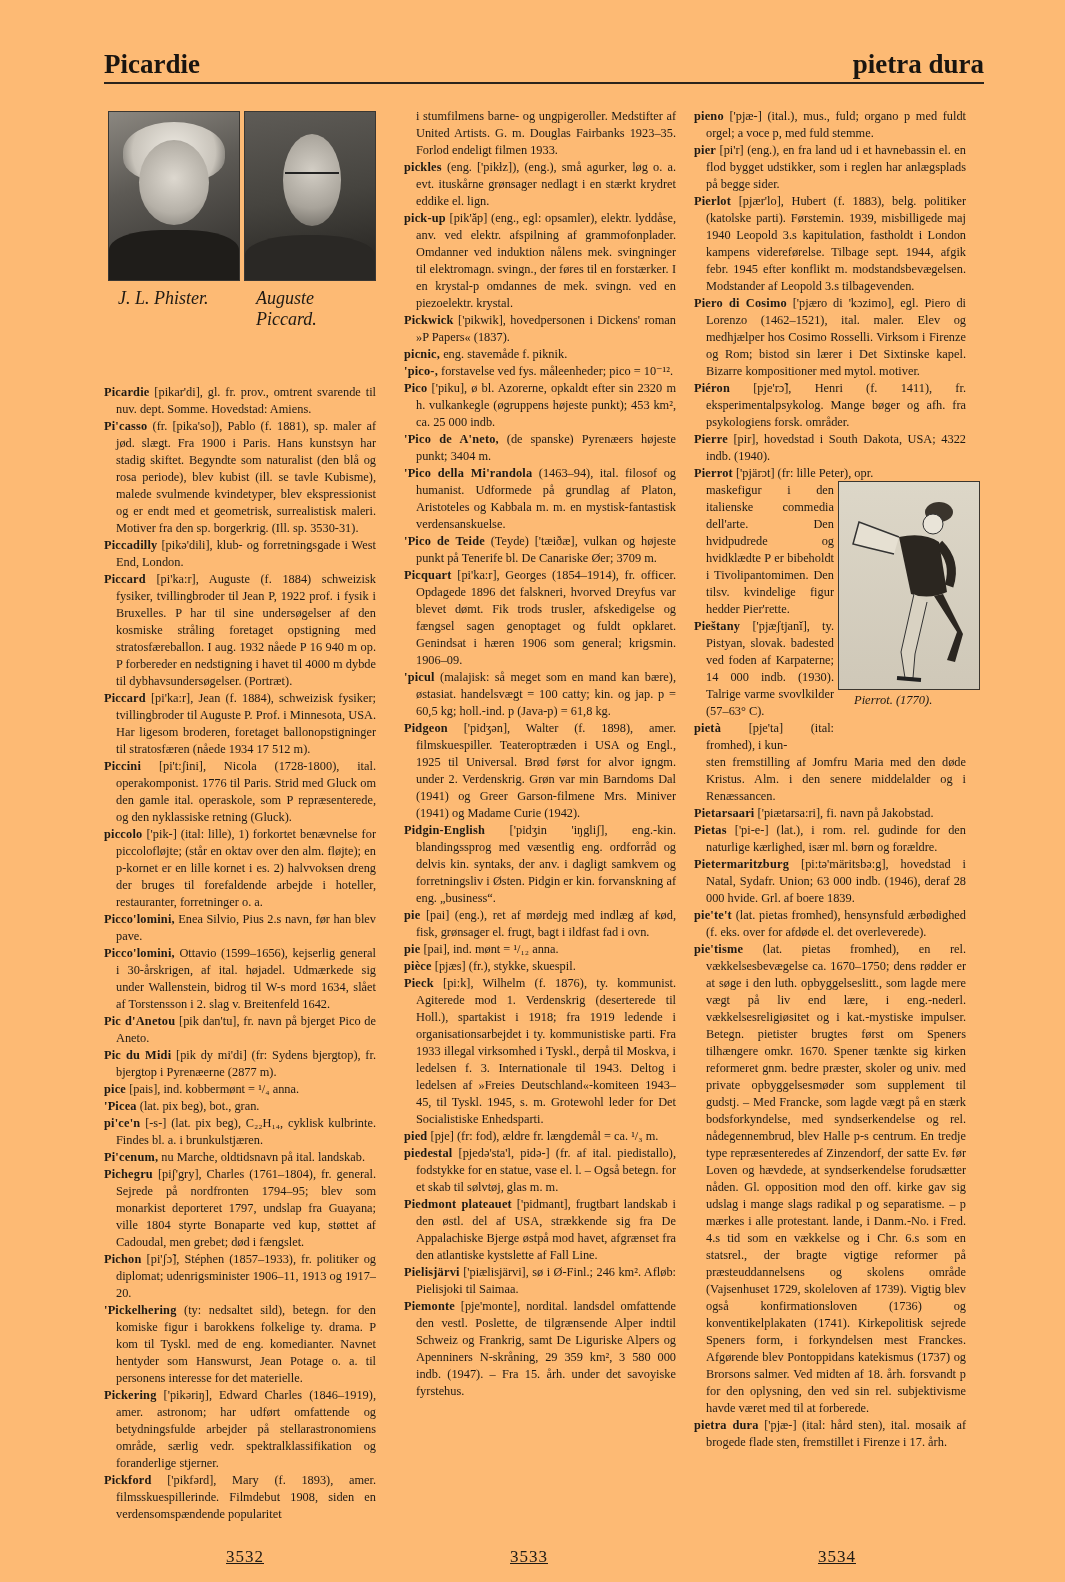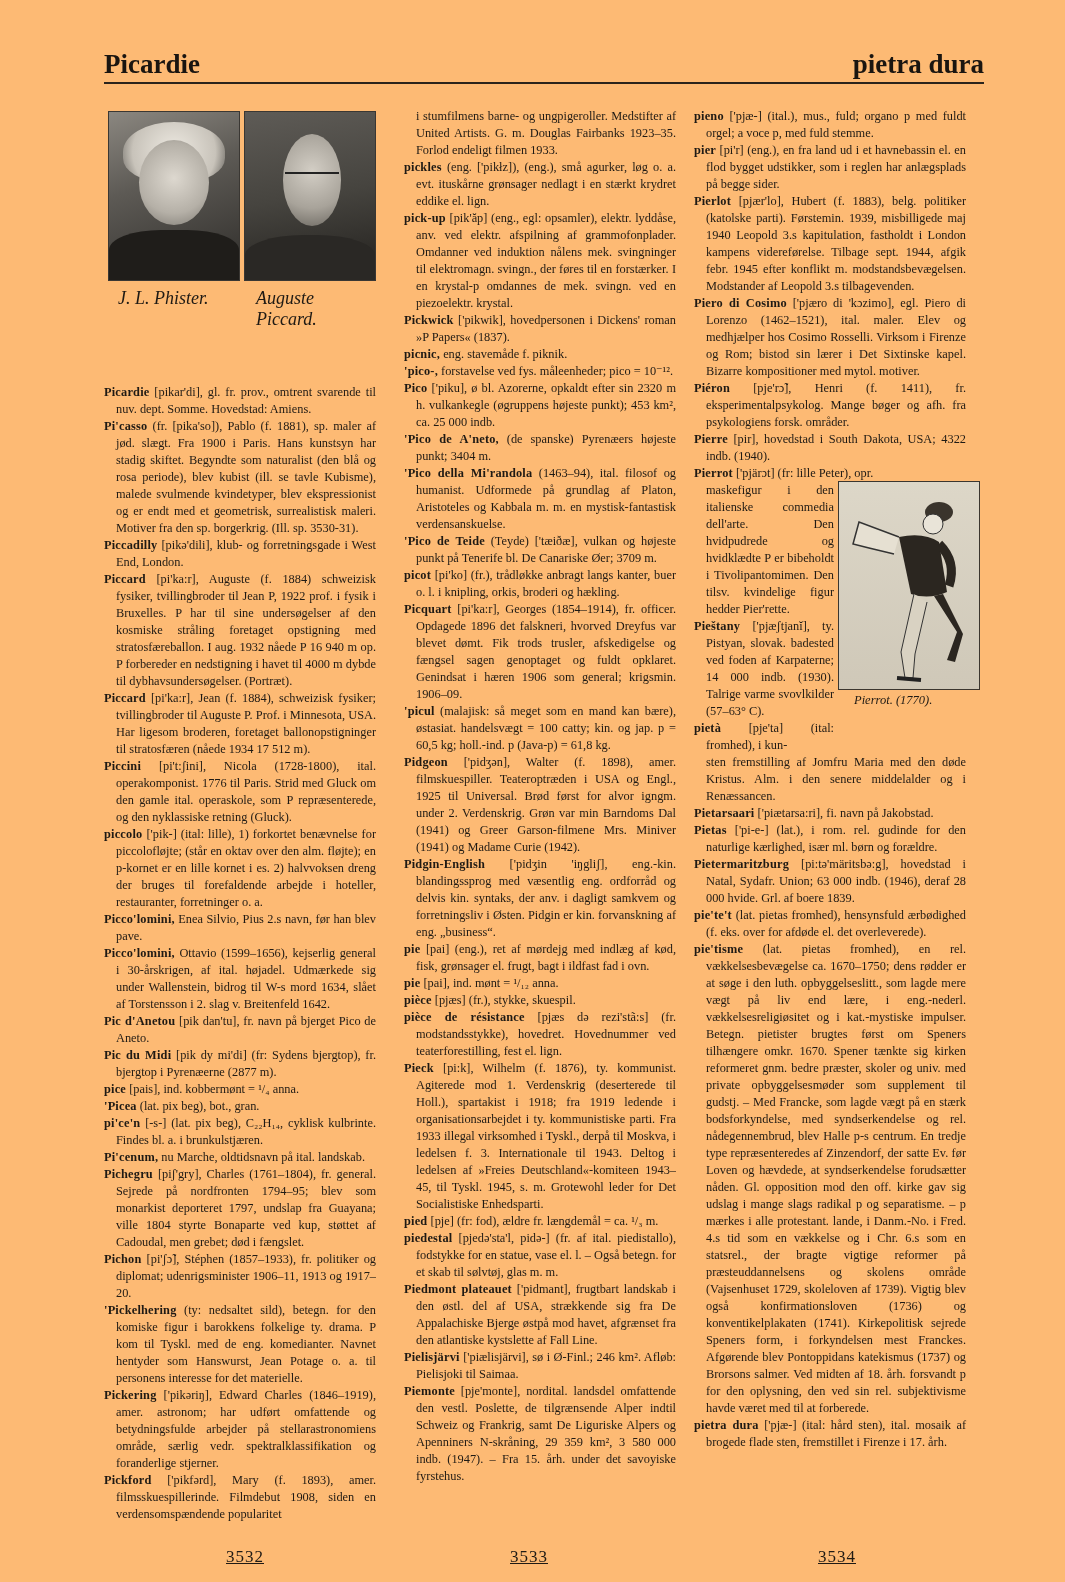--- a/index.html
+++ b/index.html
@@ -117,29 +117,27 @@
       <p class="entry" style="padding-left: 12px; text-indent: 0px;"><span class="hw"></span><span>i stumfilmens barne- og ungpigeroller. Medstifter af United Artists. G. m. Douglas Fairbanks 1923–35. Forlod endeligt filmen 1933.</span></p>
       <p class="entry"><span class="hw">pickles</span><span> (eng. ['pikłz]), (eng.), små agurker, løg o. a. evt. ituskårne grønsager nedlagt i en stærkt krydret eddike el. lign.</span></p>
       <p class="entry"><span class="hw">pick-up</span><span> [pik'ăp] (eng., egl: opsamler), elektr. lyddåse, anv. ved elektr. afspilning af grammofonplader. Omdanner ved induktion nålens mek. svingninger til elektromagn. svingn., der føres til en forstærker. I en krystal-p omdannes de mek. svingn. ved en piezoelektr. krystal.</span></p>
       <p class="entry"><span class="hw">Pickwick</span><span> ['pikwik], hovedpersonen i Dickens' roman »P Papers« (1837).</span></p>
       <p class="entry"><span class="hw">picnic,</span><span> eng. stavemåde f. piknik.</span></p>
       <p class="entry"><span class="hw">'pico-,</span><span> forstavelse ved fys. måleenheder; pico = 10⁻¹².</span></p>
       <p class="entry"><span class="hw">Pico</span><span> ['piku], ø bl. Azorerne, opkaldt efter sin 2320 m h. vulkankegle (øgruppens højeste punkt); 453 km², ca. 25 000 indb.</span></p>
       <p class="entry"><span class="hw">'Pico de A'neto,</span><span> (de spanske) Pyrenæers højeste punkt; 3404 m.</span></p>
       <p class="entry"><span class="hw">'Pico della Mi'randola</span><span> (1463–94), ital. filosof og humanist. Udformede på grundlag af Platon, Aristoteles og Kabbala m. m. en mystisk-fantastisk verdensanskuelse.</span></p>
       <p class="entry"><span class="hw">'Pico de Teide</span><span> (Teyde) ['tæiðæ], vulkan og højeste punkt på Tenerife bl. De Canariske Øer; 3709 m.</span></p>
-      <p class="entry"><span class="hw">picot</span><span> [pi'ko] (fr.), trådløkke anbragt langs kanter, buer o. l. i knipling, orkis, broderi og hækling.</span></p>
       <p class="entry"><span class="hw">Picquart</span><span> [pi'ka:r], Georges (1854–1914), fr. officer. Opdagede 1896 det falskneri, hvorved Dreyfus var blevet dømt. Fik trods trusler, afskedigelse og fængsel sagen genoptaget og fuldt opklaret. Genindsat i hæren 1906 som general; krigsmin. 1906–09.</span></p>
       <p class="entry"><span class="hw">'picul</span><span> (malajisk: så meget som en mand kan bære), østasiat. handelsvægt = 100 catty; kin. og jap. p = 60,5 kg; holl.-ind. p (Java-p) = 61,8 kg.</span></p>
       <p class="entry"><span class="hw">Pidgeon</span><span> ['pidʒən], Walter (f. 1898), amer. filmskuespiller. Teateroptræden i USA og Engl., 1925 til Universal. Brød først for alvor igngm. under 2. Verdenskrig. Grøn var min Barndoms Dal (1941) og Greer Garson-filmene Mrs. Miniver (1941) og Madame Curie (1942).</span></p>
       <p class="entry"><span class="hw">Pidgin-English</span><span> ['pidʒin 'iŋgliʃ], eng.-kin. blandingssprog med væsentlig eng. ordforråd og delvis kin. syntaks, der anv. i dagligt samkvem og forretningsliv i Østen. Pidgin er kin. forvanskning af eng. „business“.</span></p>
       <p class="entry"><span class="hw">pie</span><span> [pai] (eng.), ret af mørdejg med indlæg af kød, fisk, grønsager el. frugt, bagt i ildfast fad i ovn.</span></p>
       <p class="entry"><span class="hw">pie</span><span> [pai], ind. mønt = ¹/₁₂ anna.</span></p>
       <p class="entry"><span class="hw">pièce</span><span> [pjæs] (fr.), stykke, skuespil.</span></p>
-      <p class="entry"><span class="hw">pièce de résistance</span><span> [pjæs də rezi'stã:s] (fr. modstandsstykke), hovedret. Hovednummer ved teaterforestilling, fest el. lign.</span></p>
       <p class="entry"><span class="hw">Pieck</span><span> [pi:k], Wilhelm (f. 1876), ty. kommunist. Agiterede mod 1. Verdenskrig (deserterede til Holl.), spartakist i 1918; fra 1919 ledende i organisationsarbejdet i ty. kommunistiske parti. Fra 1933 illegal virksomhed i Tyskl., derpå til Moskva, i ledelsen f. 3. Internationale til 1943. Deltog i ledelsen af »Freies Deutschland«-komiteen 1943–45, til Tyskl. 1945, s. m. Grotewohl leder for Det Socialistiske Enhedsparti.</span></p>
       <p class="entry"><span class="hw">pied</span><span> [pje] (fr: fod), ældre fr. længdemål = ca. ¹/₃ m.</span></p>
       <p class="entry"><span class="hw">piedestal</span><span> [pjedə'sta'l, pidə-] (fr. af ital. piedistallo), fodstykke for en statue, vase el. l. – Også betegn. for et skab til sølvtøj, glas m. m.</span></p>
       <p class="entry"><span class="hw">Piedmont plateauet</span><span> ['pidmant], frugtbart landskab i den østl. del af USA, strækkende sig fra De Appalachiske Bjerge østpå mod havet, afgrænset fra den atlantiske kystslette af Fall Line.</span></p>
       <p class="entry"><span class="hw">Pielisjärvi</span><span> ['piælisjärvi], sø i Ø-Finl.; 246 km². Afløb: Pielisjoki til Saimaa.</span></p>
       <p class="entry"><span class="hw">Piemonte</span><span> [pje'monte], nordital. landsdel omfattende den vestl. Poslette, de tilgrænsende Alper indtil Schweiz og Frankrig, samt De Liguriske Alpers og Apenniners N-skråning, 29 359 km², 3 580 000 indb. (1947). – Fra 15. årh. under det savoyiske fyrstehus.</span></p>
     </div>
 
   <div class="col c3">
     <div id="col3top">

